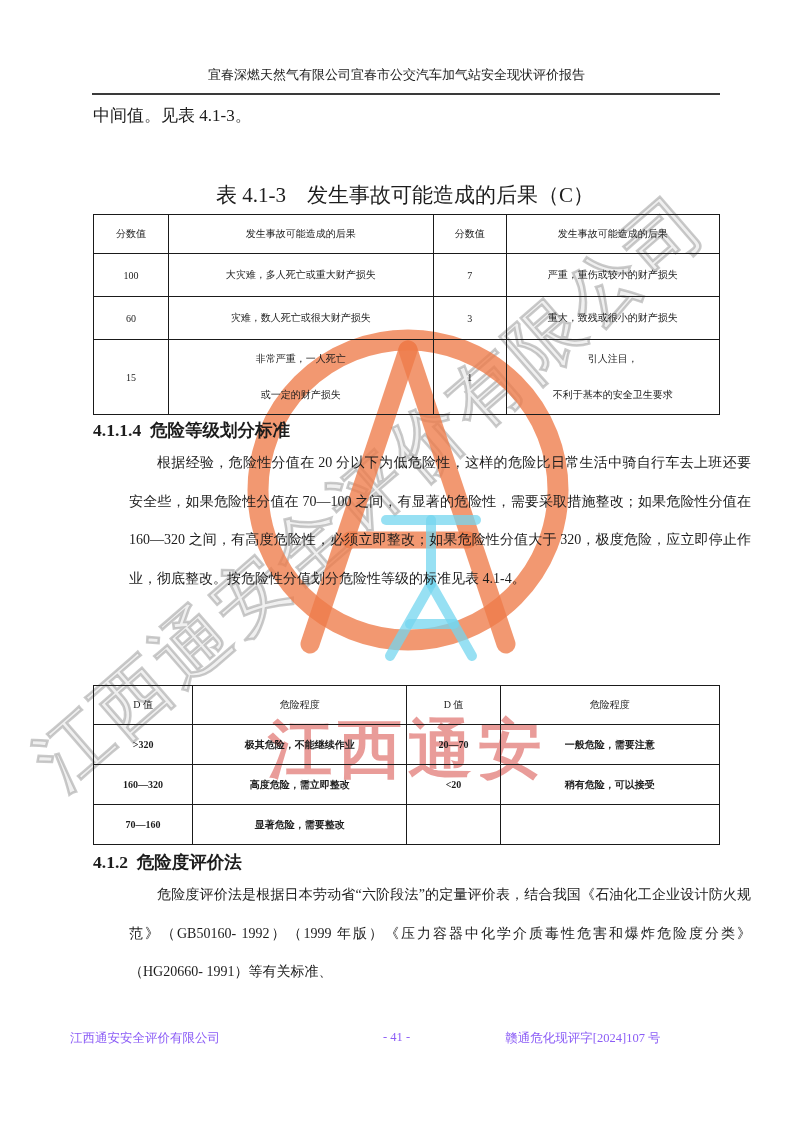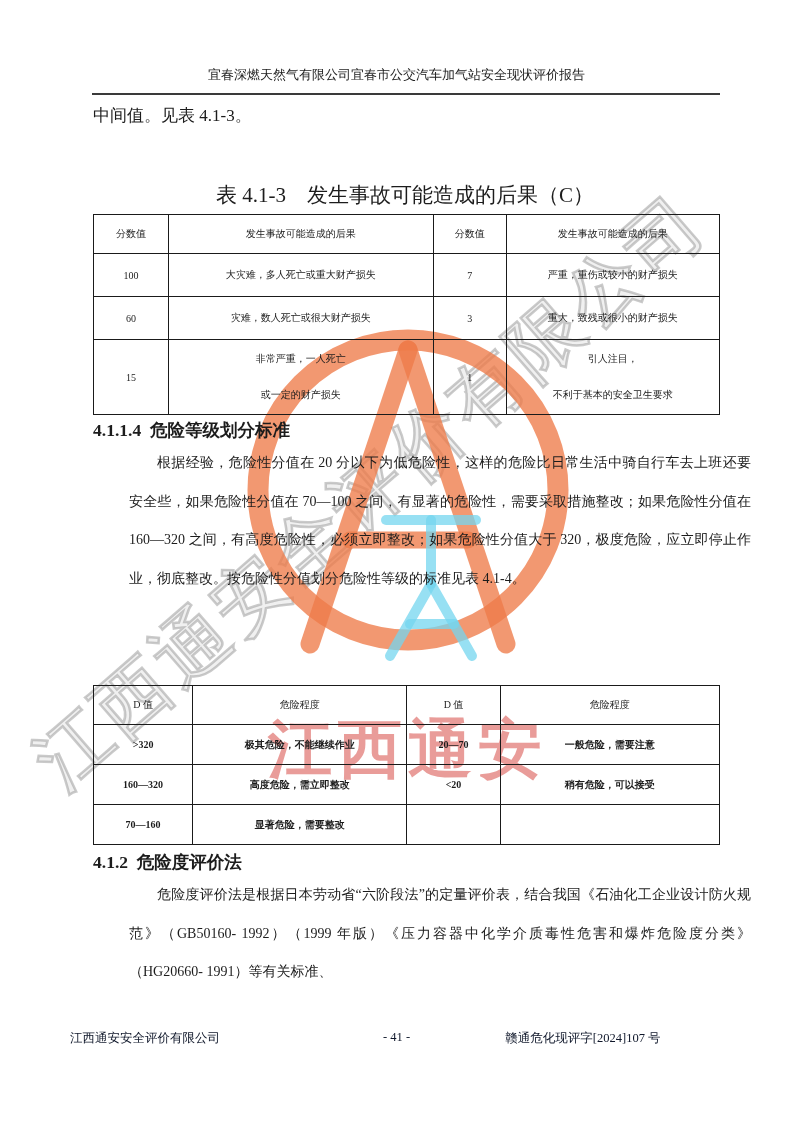--- a/index.html
+++ b/index.html
@@ -51,21 +51,21 @@
     padding:0 4px;overflow:hidden;
   }
   .t1{top:214px;left:93px;}
   .t2{top:685px;left:93px;}
   .rh38 td{height:38px;}
   .rh42 td{height:42px;}
   .rh74 td{height:74px;}
   .rh39 td{height:39px;font-weight:bold;}
   .ml{white-space:pre-line;line-height:36px;}
   .footer{
-    top:1030px;left:70px;width:653px;display:flex;font-size:12.5px;color:#0f172a;
+    top:1030px;left:70px;width:653px;display:flex;font-size:12.5px;color:#8b5cf6;
   }
   .footer .fl{flex:1;text-align:left;}
   .footer .fc{flex:1;text-align:center;}
   .footer .fr{flex:1;text-align:left;white-space:nowrap;}
 </style>
 </head>
 <body>
 
 <div class="page">
 

